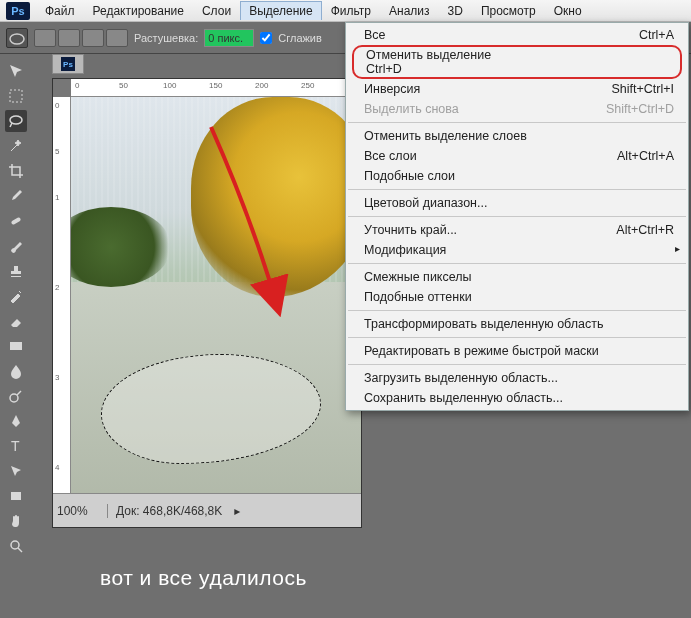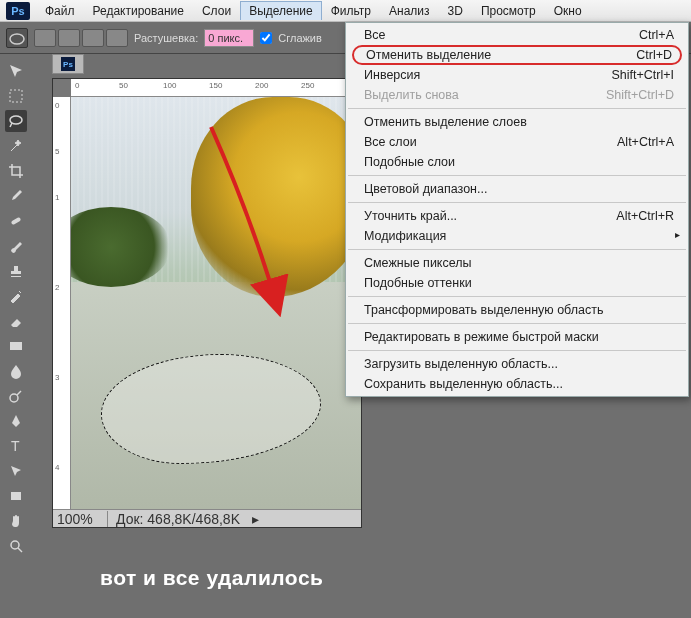--- a/index.html
+++ b/index.html
@@ -5,51 +5,51 @@
   * { box-sizing: border-box; margin: 0; padding: 0; font-family: Tahoma, Arial, sans-serif; }
   body { width: 691px; height: 618px; background: #6f6f6f; overflow: hidden; position: relative; }
   .menubar { height: 22px; background: linear-gradient(#f5f5f5,#e5e5e5); display: flex; align-items: center; font-size: 12px; color: #222; border-bottom: 1px solid #bbb; }
   .ps-logo { width: 24px; height: 18px; margin: 0 6px; background: #0a1b3d; color: #6bb7ff; font-weight: bold; font-size: 11px; display: flex; align-items: center; justify-content: center; border-radius: 2px; }
   .menu-item { padding: 3px 9px; cursor: default; }
   .menu-item.open { background: #d6e5f5; border: 1px solid #8faed0; padding: 2px 8px; border-bottom: none; }
   .optbar { height: 32px; background: #6f6f6f; border-bottom: 1px solid #444; display: flex; align-items: center; padding: 0 6px; gap: 6px; font-size: 11px; color: #ddd; }
   .opt-swatch { width: 22px; height: 20px; background: #555; border: 1px solid #333; border-radius: 2px; }
   .opt-group { display: flex; gap: 2px; }
   .opt-btn { width: 22px; height: 18px; background: #888; border: 1px solid #555; border-radius: 2px; }
-  .opt-input { width: 50px; height: 18px; background: #f9a8d4; border: 1px solid #888; font-size: 11px; padding: 0 3px; color: #333; }
+  .opt-input { width: 50px; height: 18px; background: #22c55e; border: 1px solid #888; font-size: 11px; padding: 0 3px; color: #333; }
   .opt-check { width: 12px; height: 12px; }
   .main { position: absolute; top: 54px; left: 0; right: 0; bottom: 0; display: flex; }
   .toolbar { width: 32px; background: #6f6f6f; display: flex; flex-direction: column; align-items: center; padding-top: 6px; gap: 3px; }
   .tool { width: 22px; height: 22px; display: flex; align-items: center; justify-content: center; color: #d8d8d8; font-size: 14px; cursor: pointer; border-radius: 2px; }
   .tool.selected { background: #3d3d3d; }
   .tool svg { width: 16px; height: 16px; }
   .canvas-area { flex: 1; position: relative; }
   .doc-tab { position: absolute; top: 0; left: 20px; height: 20px; background: #b9b9b9; border: 1px solid #888; font-size: 11px; padding: 2px 8px; color: #222; display: flex; align-items: center; gap: 4px; }
   .doc-tab .tab-ps { width: 14px; height: 14px; background: #0a1b3d; color: #6bb7ff; font-size: 8px; font-weight: bold; display: flex; align-items: center; justify-content: center; }
   .canvas-frame { position: absolute; top: 24px; left: 20px; width: 310px; height: 450px; background: #777; border: 1px solid #333; }
   .ruler-h { position: absolute; top: 0; left: 18px; right: 0; height: 18px; background: #fff; border-bottom: 1px solid #888; font-size: 8px; color: #666; overflow: hidden; }
   .ruler-h span { position: absolute; top: 2px; }
   .ruler-v { position: absolute; top: 18px; left: 0; width: 18px; bottom: 18px; background: #fff; border-right: 1px solid #888; font-size: 8px; color: #666; overflow: hidden; }
   .ruler-v span { position: absolute; left: 2px; writing-mode: horizontal-tb; }
   .image { position: absolute; top: 18px; left: 18px; right: 0; bottom: 18px; background: linear-gradient(to bottom, #dfe6ec 0%, #cfd9dc 28%, #b7c9b8 42%, #a7bd9a 58%, #c5c8b0 68%, #d6d4c6 100%); overflow: hidden; }
   .tree { position: absolute; top: 0; right: -10px; width: 180px; height: 200px; background: radial-gradient(circle at 60% 40%, #e8c23a 0%, #d6a824 40%, #997b1c 70%, transparent 85%); border-radius: 50% 50% 60% 50%; filter: blur(0.5px); }
   .tree2 { position: absolute; top: 110px; left: -20px; width: 120px; height: 80px; background: radial-gradient(circle, #4a6b2f 0%, #3a5622 60%, transparent 80%); border-radius: 50%; }
   .water { position: absolute; bottom: 0; left: 0; right: 0; height: 55%; background: linear-gradient(#c8cfc3, #b0b8a8); }
   .selection { position: absolute; bottom: 45px; left: 30px; width: 220px; height: 110px; border: 1.5px dashed #111; border-radius: 60% 50% 70% 40% / 60% 50% 60% 50%; background: rgba(250,250,245,0.35); }
   .arrow { position: absolute; top: 20px; left: 110px; width: 140px; height: 200px; pointer-events: none; z-index: 3; }
-  .statusbar { position: absolute; bottom: 0; left: 0; right: 0; height: 18px; background: #cfcfcf; border-top: 1px solid #888; font-size: 14px; display: flex; align-items: center; color: #333; }
+  .statusbar { position: absolute; bottom: 0; left: 0; right: 0; height: 34px; background: #cfcfcf; border-top: 1px solid #888; font-size: 12px; display: flex; align-items: center; color: #333; }
   .status-zoom { width: 55px; padding: 0 4px; border-right: 1px solid #888; }
   .status-doc { padding: 0 8px; }
   .dropdown { position: absolute; top: 22px; left: 345px; width: 344px; background: #f2f2f2; border: 1px solid #9aa; box-shadow: 2px 3px 8px rgba(0,0,0,0.4); z-index: 50; font-size: 12.5px; color: #222; padding: 2px 0; }
   .dd-row { display: flex; justify-content: space-between; padding: 3px 14px 3px 18px; cursor: default; position: relative; }
   .dd-row.disabled { color: #a0a0a0; }
-  .dd-row.highlight { border: 2.5px solid #d82c2c; border-radius: 10px; margin: 0 6px; padding: 1px 8px 1px 12px; }
+  .dd-row.highlight { border: 2.5px solid #d82c2c; border-radius: 10px; margin: 0 6px; padding: 1px 8px 1px 12px; flex-direction: column; }
   .dd-sep { height: 1px; background: #c8c8c8; margin: 3px 2px; }
   .dd-sub::after { content: "▸"; position: absolute; right: 8px; font-size: 10px; }
-  .caption { position: absolute; bottom: 28px; left: 68px; font-size: 21px; color: #fff; font-weight: bold; letter-spacing: 0.5px; }
+  .caption { position: absolute; bottom: 28px; left: 68px; font-size: 21px; color: #fff; font-weight: normal; letter-spacing: 0.5px; }
   .striping { position: absolute; inset: 0; background: repeating-linear-gradient(90deg, rgba(255,255,255,0.12) 0 2px, transparent 2px 6px); mix-blend-mode: overlay; pointer-events:none; }
 </style>
 </head>
 <body>
 
 <div class="menubar">
   <div class="ps-logo">Ps</div>
   <div class="menu-item">Файл</div>
   <div class="menu-item">Редактирование</div>
   <div class="menu-item">Слои</div>

